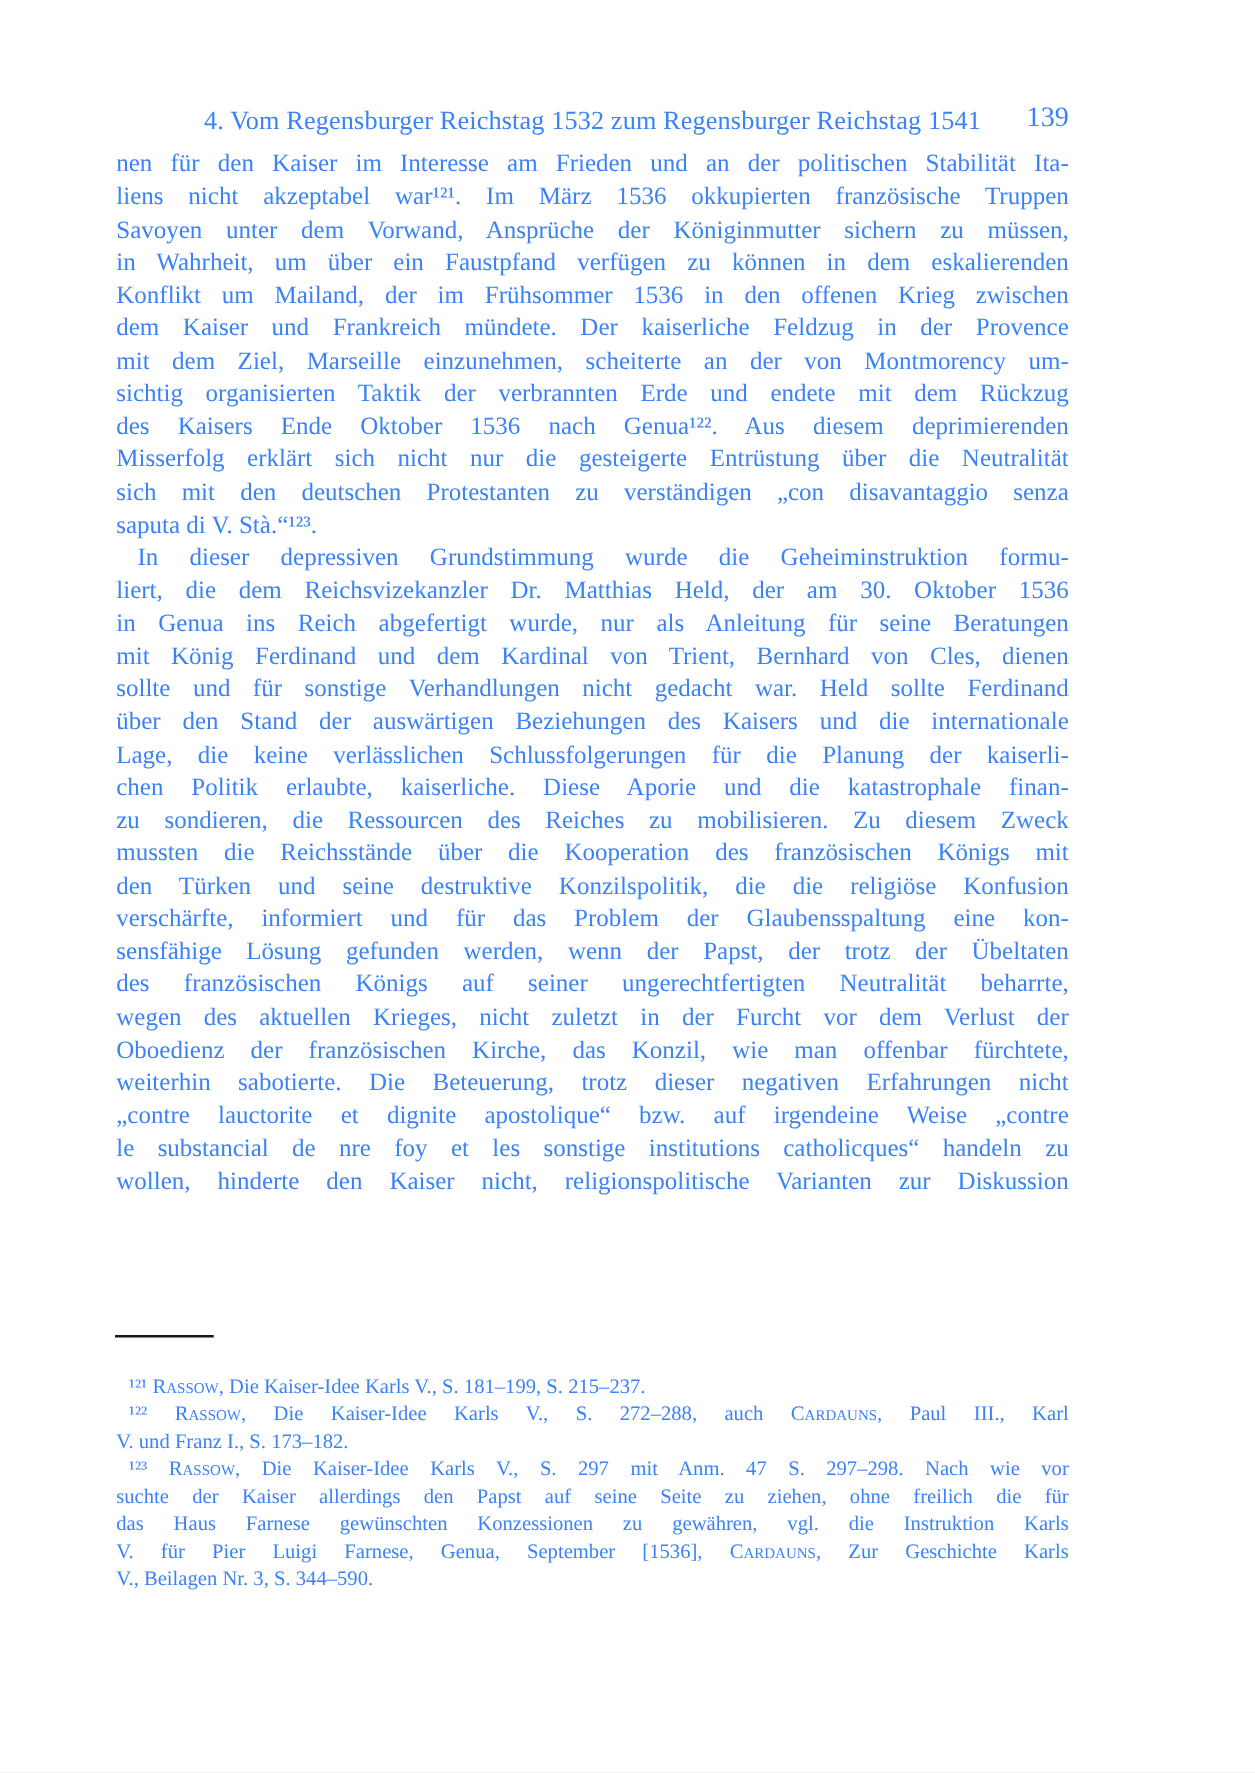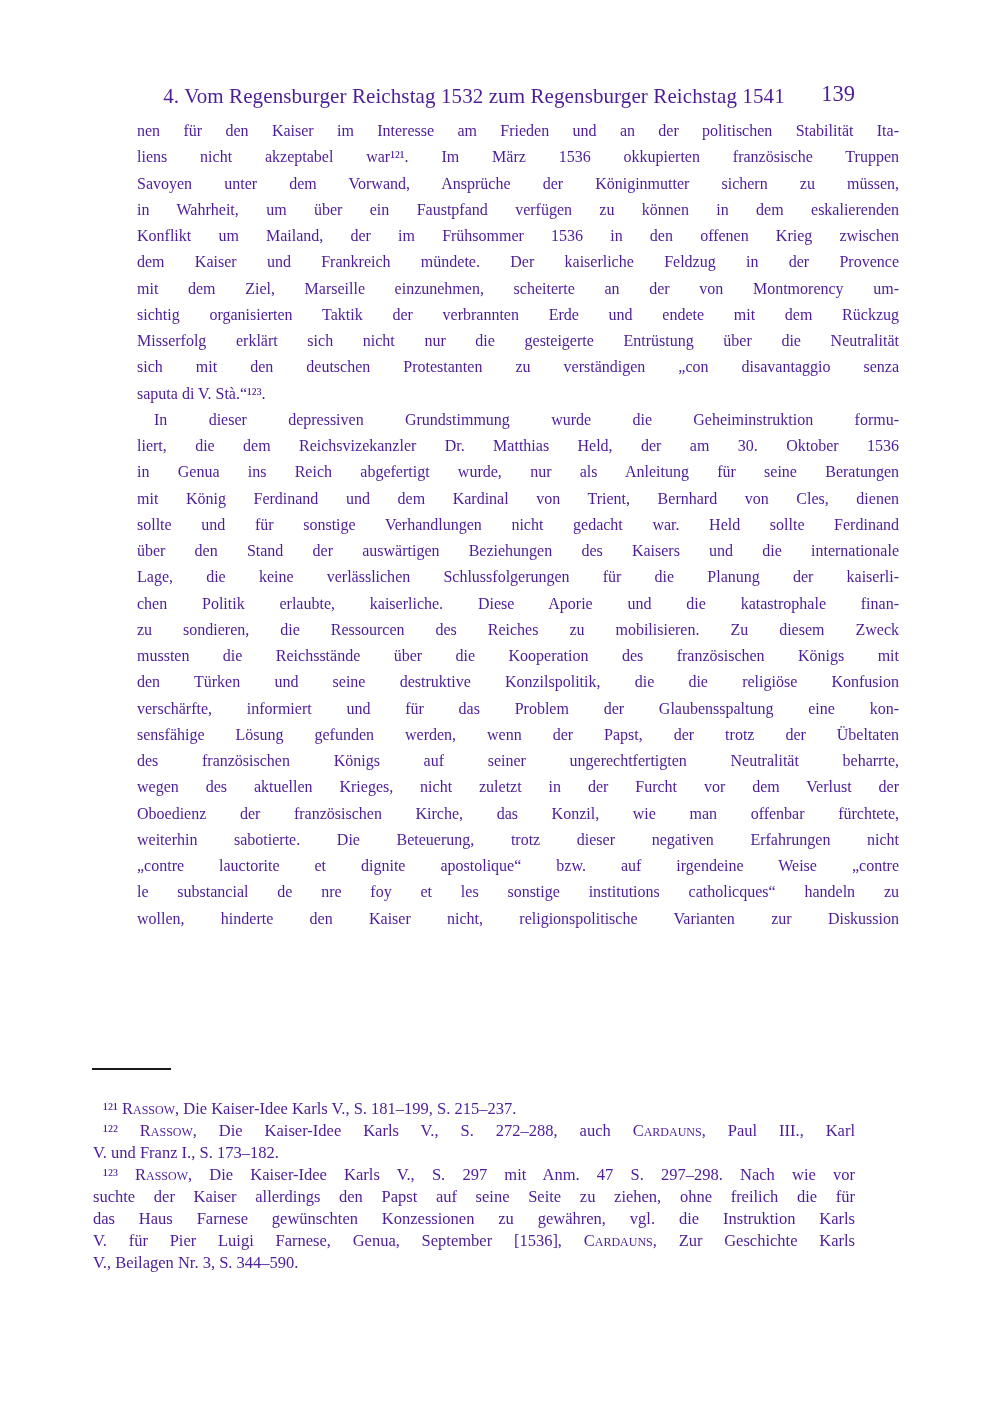--- a/index.html
+++ b/index.html
@@ -6,21 +6,21 @@
     margin: 0;
     padding: 0;
     background: #e8e8e8;
   }
   .page {
     position: relative;
     width: 1004px;
     height: 1418px;
     background: #ffffff;
     font-family: "Liberation Serif", "DejaVu Serif", serif;
-    color: #4c1d95;
+    color: #3b82f6;
     overflow: hidden;
   }
   .running-header {
     position: absolute;
     left: 93px;
     top: 82px;
     width: 762px;
     height: 28px;
     font-size: 21px;
     line-height: 28px;
@@ -34,23 +34,22 @@
     right: 0;
     top: -2px;
     font-size: 22.5px;
     margin-left: 20px;
   }
   .body-text {
     position: absolute;
     left: 93px;
     top: 118px;
     width: 762px;
-    font-size: 16px;
+    font-size: 20px;
     line-height: 26.25px;
-    margin-left: 44px;
   }
   .paragraph { margin: 0; }
   .line {
     text-align: justify;
     text-align-last: justify;
     white-space: normal;
   }
   .line.no-stretch { text-align-last: left; }
   .line.indent { text-indent: 17px; }
   .footnote-rule {
@@ -85,20 +84,21 @@
   <div class="body-text" id="body-text">
       <div class="paragraph">
         <div class="line">nen für den Kaiser im Interesse am Frieden und an der politischen Stabilität Ita-</div>
         <div class="line">liens nicht akzeptabel war¹²¹. Im März 1536 okkupierten französische Truppen</div>
         <div class="line">Savoyen unter dem Vorwand, Ansprüche der Königinmutter sichern zu müssen,</div>
         <div class="line">in Wahrheit, um über ein Faustpfand verfügen zu können in dem eskalierenden</div>
         <div class="line">Konflikt um Mailand, der im Frühsommer 1536 in den offenen Krieg zwischen</div>
         <div class="line">dem Kaiser und Frankreich mündete. Der kaiserliche Feldzug in der Provence</div>
         <div class="line">mit dem Ziel, Marseille einzunehmen, scheiterte an der von Montmorency um-</div>
         <div class="line">sichtig organisierten Taktik der verbrannten Erde und endete mit dem Rückzug</div>
+        <div class="line">des Kaisers Ende Oktober 1536 nach Genua¹²². Aus diesem deprimierenden</div>
         <div class="line">Misserfolg erklärt sich nicht nur die gesteigerte Entrüstung über die Neutralität</div>
         <div class="line">sich mit den deutschen Protestanten zu verständigen „con disavantaggio senza</div>
         <div class="line no-stretch">saputa di V. Stà.“¹²³.</div>
       </div>
       <div class="paragraph">
         <div class="line indent">In dieser depressiven Grundstimmung wurde die Geheiminstruktion formu-</div>
         <div class="line">liert, die dem Reichsvizekanzler Dr. Matthias Held, der am 30. Oktober 1536</div>
         <div class="line">in Genua ins Reich abgefertigt wurde, nur als Anleitung für seine Beratungen</div>
         <div class="line">mit König Ferdinand und dem Kardinal von Trient, Bernhard von Cles, dienen</div>
         <div class="line">sollte und für sonstige Verhandlungen nicht gedacht war. Held sollte Ferdinand</div>

